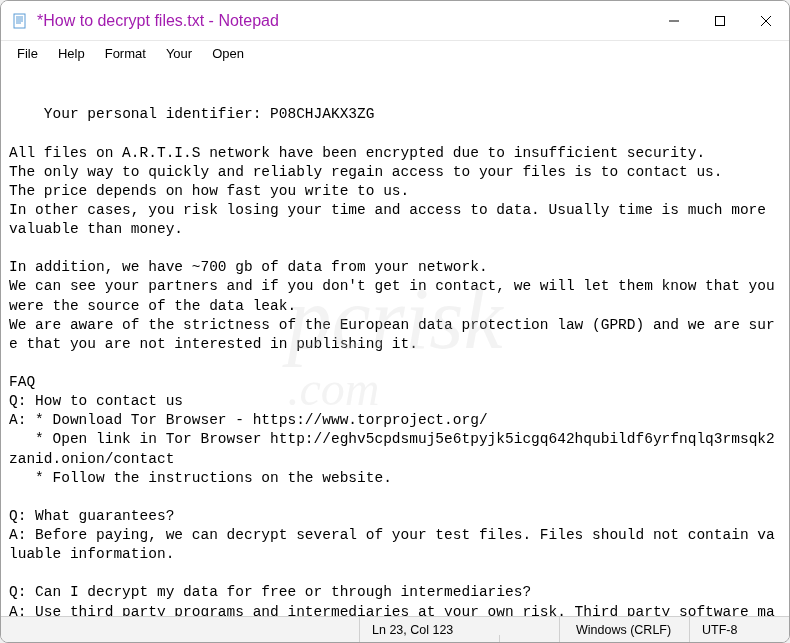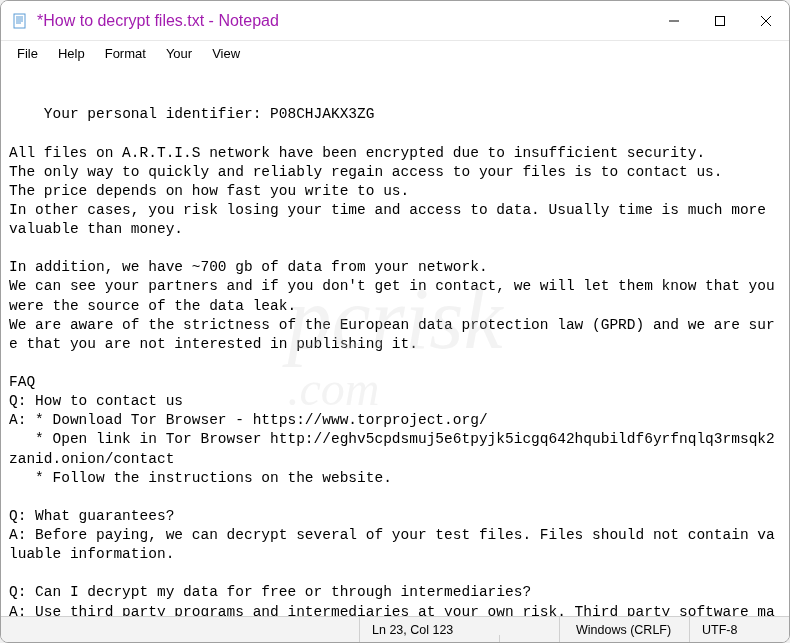--- a/index.html
+++ b/index.html
@@ -154,21 +154,21 @@
           </svg>
       </div>
     </div>
   </div>
 
   <div class="menubar">
     <span class="menu-item">File</span>
     <span class="menu-item">Help</span>
     <span class="menu-item">Format</span>
     <span class="menu-item">Your</span>
-    <span class="menu-item">View</span>
+    <span class="menu-item">Open</span>
   </div>
 
   <div class="content">
     <div class="watermark">
       <span>pcrisk</span><span class="dom">.com</span>
     </div>
     <span>Your personal identifier: P08CHJAKX3ZG
 
 All files on A.R.T.I.S network have been encrypted due to insufficient security.
 The only way to quickly and reliably regain access to your files is to contact us.

